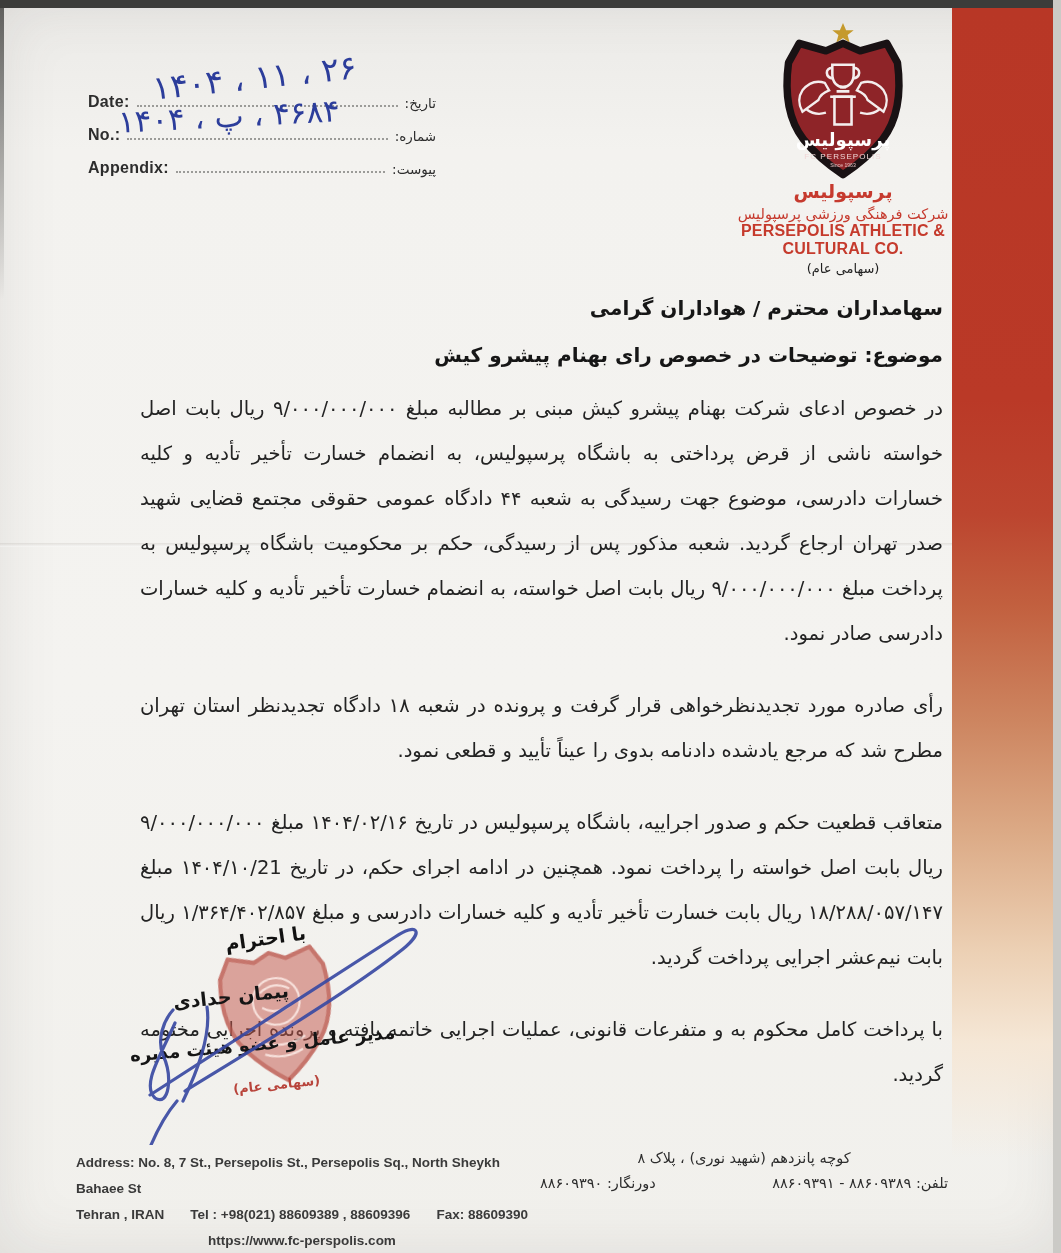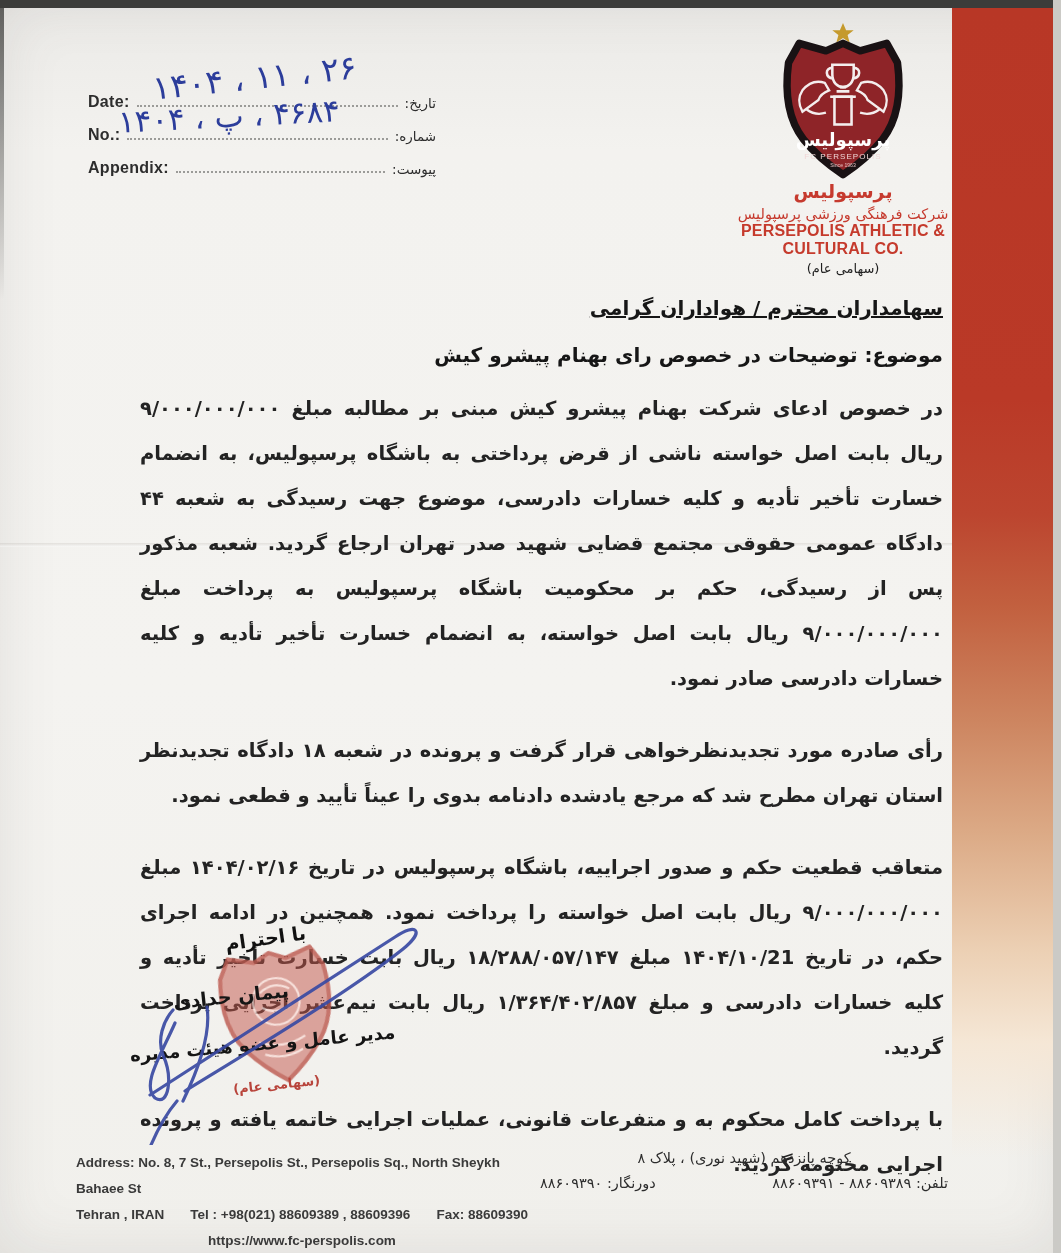--- a/index.html
+++ b/index.html
@@ -44,25 +44,25 @@
 
   
   .letterhead{position:absolute;left:733px;top:22px;width:220px;text-align:center;}
   .crest-svg{display:block;margin:0 auto;}
   .club-name{color:#c63a2e;font-weight:bold;font-size:19px;margin-top:0;direction:rtl;}
   .company-fa{color:#c63a2e;font-size:14.5px;margin-top:4px;direction:rtl;}
   .company-en{color:#c53a2c;font-family:"Liberation Sans",sans-serif;font-size:16px;font-weight:bold;letter-spacing:.2px;}
   .company-type{color:#1f1f1f;font-size:13px;margin-top:3px;direction:rtl;}
 
   
-  .salutation{position:absolute;right:118px;top:296px;direction:rtl;font-size:20px;font-weight:bold;color:#161616;text-decoration:underline;}
+  .salutation{position:absolute;right:118px;top:296px;direction:rtl;font-size:20px;font-weight:bold;color:#161616;}
   .subject{position:absolute;right:118px;top:343px;direction:rtl;font-size:20px;font-weight:bold;color:#161616;}
   .body-text{
     position:absolute;left:140px;right:118px;top:386px;
-    direction:rtl;text-align:justify;font-size:19.5px;line-height:45px;color:#232323;font-weight:bold;
+    direction:rtl;text-align:justify;font-size:19.5px;line-height:45px;color:#232323;
   }
   .body-text p{margin:0 0 27px 0;}
 
   
   .sig-area{position:absolute;left:105px;top:905px;width:400px;height:240px;}
   .stamp-svg{position:absolute;left:90px;top:28px;opacity:.82;transform:rotate(-9deg);filter:blur(.4px);}
   .sig-regards{position:absolute;left:120px;top:22px;direction:rtl;font-weight:bold;font-size:19px;color:#111;transform:rotate(-8deg);}
   .sig-name{position:absolute;left:68px;top:80px;direction:rtl;font-weight:bold;font-size:19px;color:#151515;transform:rotate(-6deg);}
   .sig-title{position:absolute;left:20px;top:128px;width:275px;text-align:center;direction:rtl;font-weight:bold;font-size:18px;color:#151515;transform:rotate(-5deg);}
   .sig-stampnote{position:absolute;left:128px;top:172px;color:#b8443b;font-size:13px;font-weight:bold;direction:rtl;transform:rotate(-6deg);}

